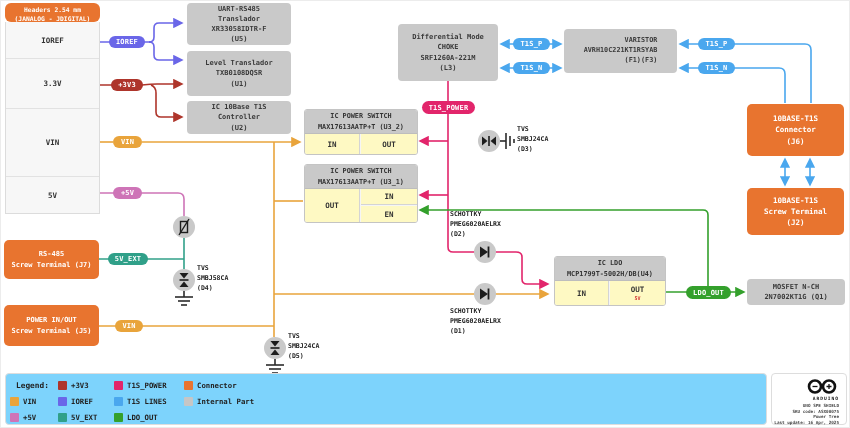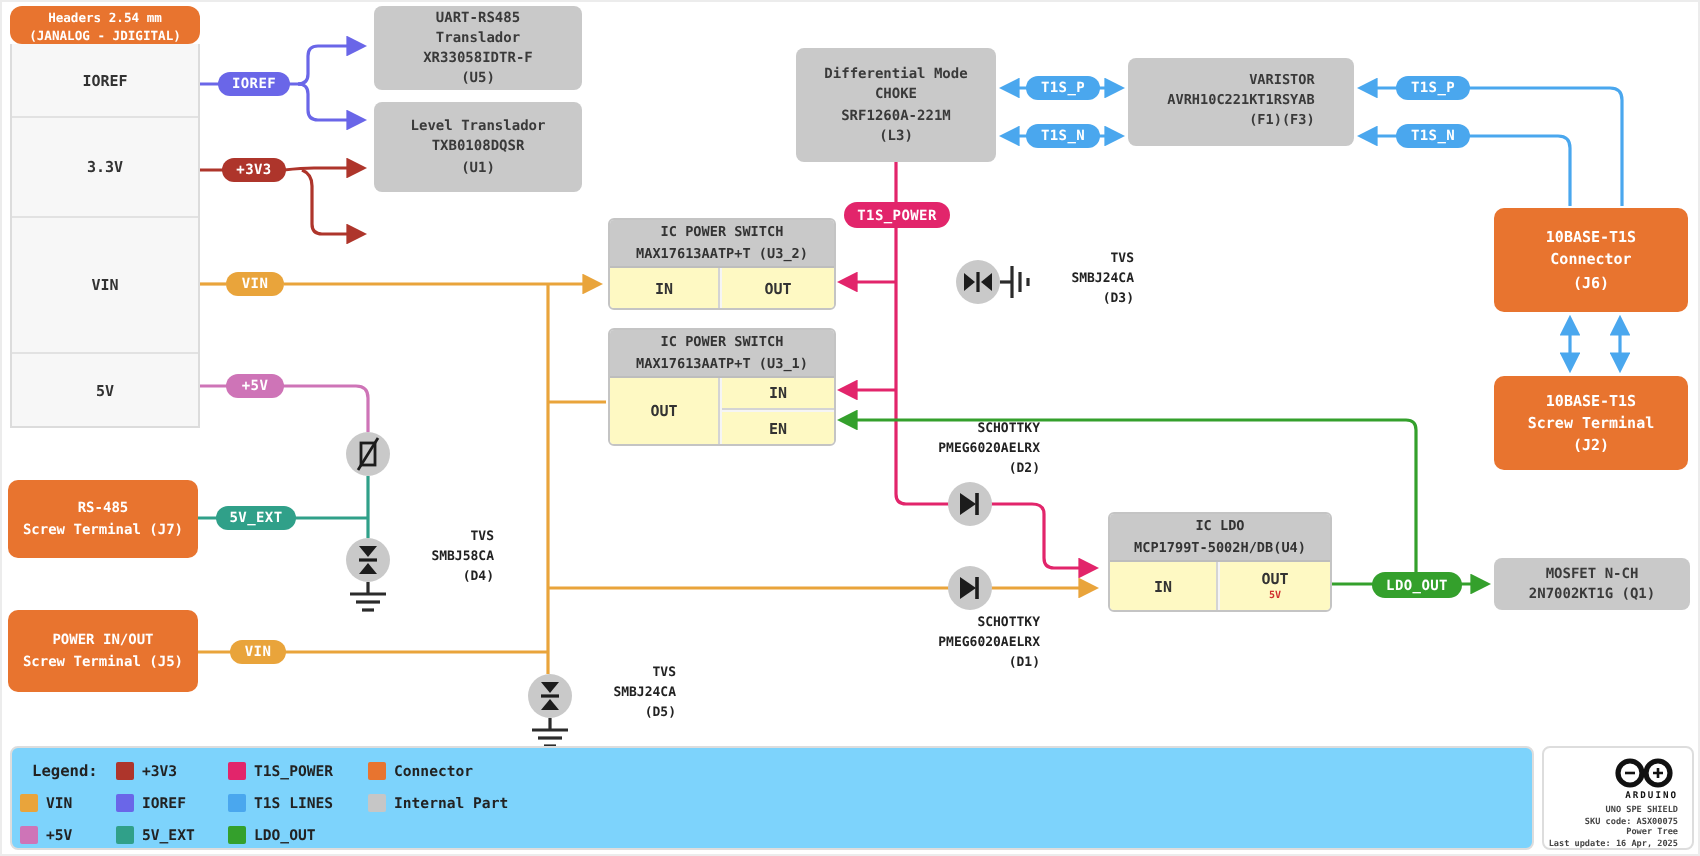--- a/index.html
+++ b/index.html
@@ -52,21 +52,21 @@
     display:flex;flex-direction:column;align-items:center;justify-content:center;box-sizing:border-box;
   }
   .volt{font-size:5px;color:#D03030;margin-top:1px;}
   
   .comp{
     position:absolute;width:22px;height:22px;border-radius:50%;background:#C9C9C9;
     display:flex;align-items:center;justify-content:center;z-index:3;
   }
   .plabel{
     position:absolute;font-size:6.5px;font-weight:bold;color:#222;line-height:1.5;
-    text-align:right;z-index:2;
+    text-align:left;z-index:2;
   }
   
   .legend{
     position:absolute;left:4px;top:372px;width:762px;height:52px;background:#7dd3fc;
     border:1px solid #ddd;border-radius:4px;box-sizing:border-box;z-index:2;
   }
   .legend-title{position:absolute;left:10px;top:7px;font-size:7.8px;font-weight:bold;color:#222;}
   .litem{position:absolute;display:flex;align-items:center;gap:4px;height:10px;}
   .lsq{width:9px;height:9px;border-radius:1px;flex:none;}
   .llabel{font-size:7.3px;font-weight:bold;color:#222;white-space:nowrap;}
@@ -186,20 +186,23 @@
     </div>
   </div>
 
   <div class="gbox pre" style="left:186px;top:2px;width:104px;height:42px;">UART-RS485
 Translador
 XR33058IDTR-F
 (U5)</div>
   <div class="gbox pre" style="left:186px;top:50px;width:104px;height:45px;">Level Translador
 TXB0108DQSR
 (U1)</div>
+  <div class="gbox pre" style="left:186px;top:100px;width:104px;height:33px;">IC 10Base T1S
+Controller
+(U2)</div>
   <div class="gbox pre" style="left:397px;top:23px;width:100px;height:57px;">Differential Mode
 CHOKE
 SRF1260A-221M
 (L3)</div>
   <div class="gbox pre" style="left:563px;top:28px;width:113px;height:44px;font-size:6.8px;text-align:right;">VARISTOR
 AVRH10C221KT1RSYAB
 (F1)(F3)</div>
   <div class="gbox pre" style="left:746px;top:278px;width:98px;height:26px;">MOSFET N-CH
 2N7002KT1G (Q1)</div>
 

